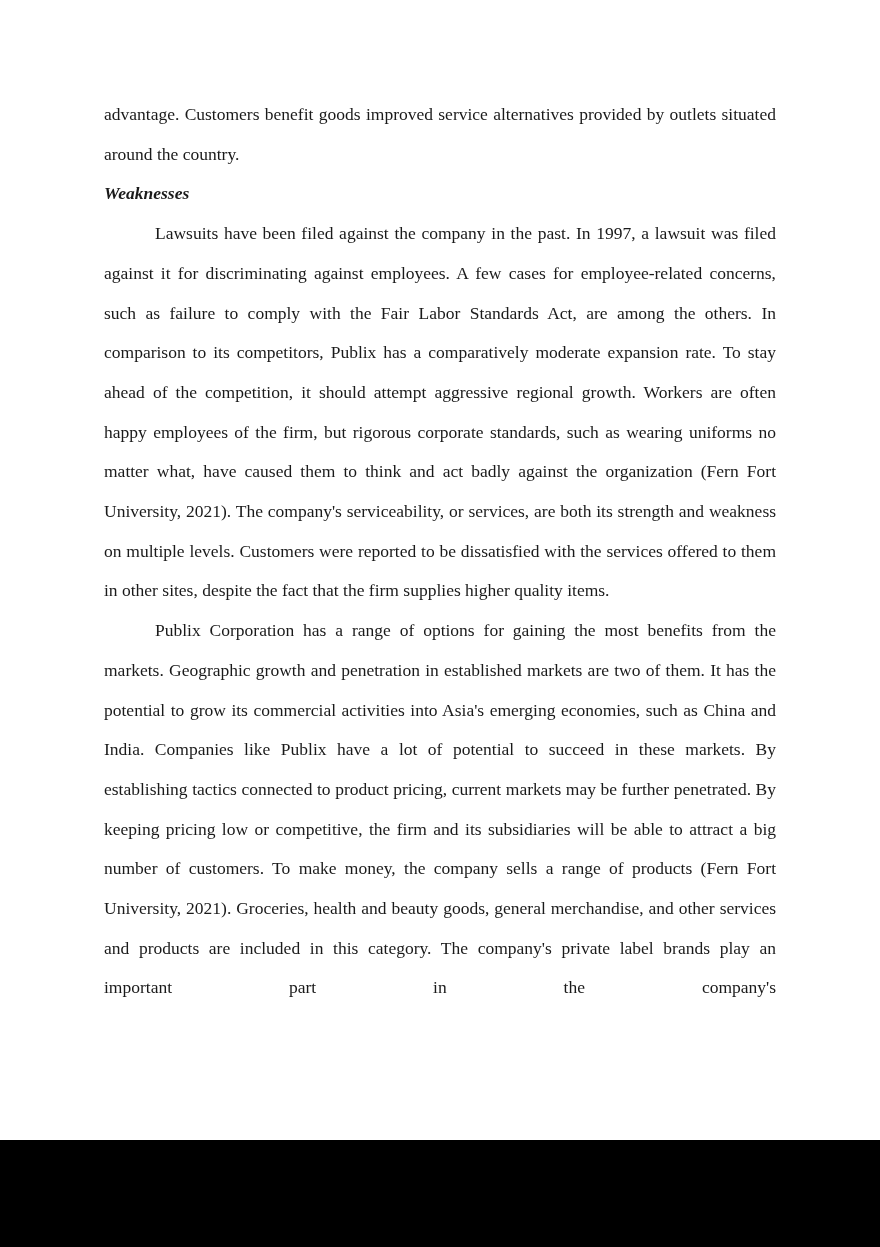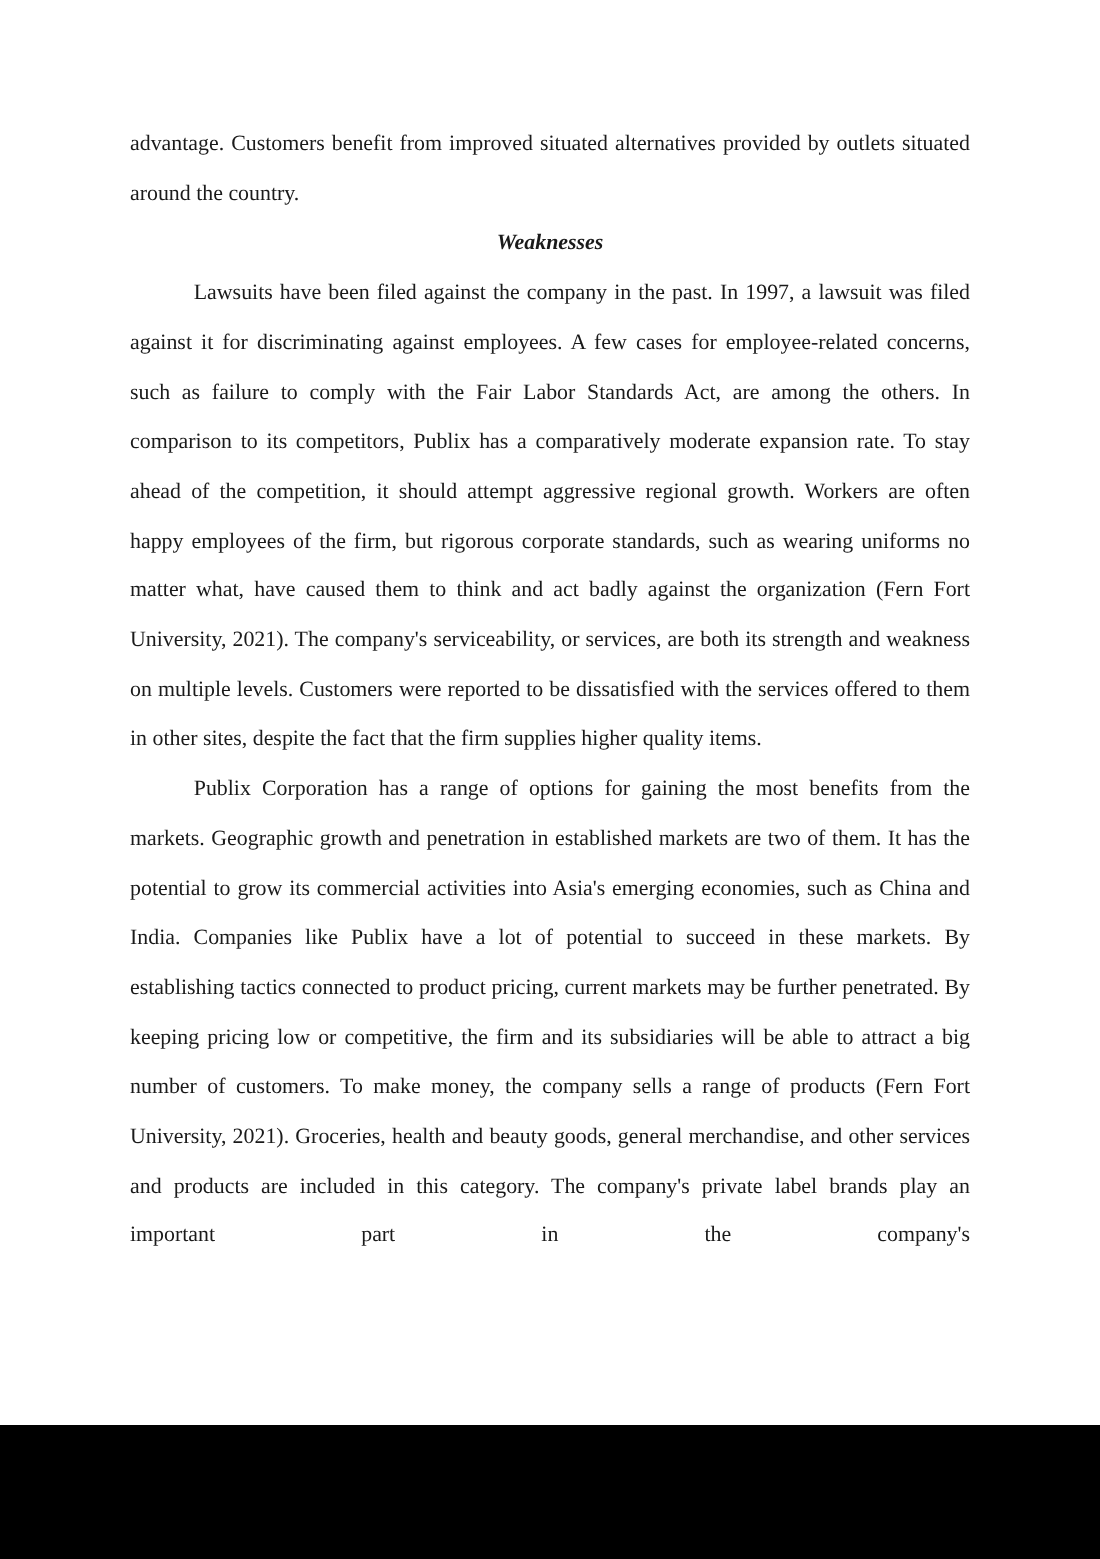--- a/index.html
+++ b/index.html
@@ -34,36 +34,36 @@
   .para.continues {
     
     text-align-last: justify;
   }
   .heading {
     margin: 0;
     font-size: 17.5px;
     font-weight: bold;
     font-style: italic;
     line-height: 39.7px;
-    text-align: center;
+    text-align: left;
   }
   .bottom-bar {
     position: absolute;
     left: 0;
     top: 1140px;
     width: 880px;
     height: 107px;
     background: #000000;
   }
 </style>
 </head>
 <body>
 
 <div class="page-content">
-  <p class="para no-indent">advantage. Customers benefit from improved situated alternatives provided by outlets situated around the country.</p>
+  <p class="para no-indent">advantage. Customers benefit goods improved service alternatives provided by outlets situated around the country.</p>
 
   <h3 class="heading">Weaknesses</h3>
 
   <p class="para">Lawsuits have been filed against the company in the past. In 1997, a lawsuit was filed against it for discriminating against employees. A few cases for employee-related concerns, such as failure to comply with the Fair Labor Standards Act, are among the others. In comparison to its competitors, Publix has a comparatively moderate expansion rate. To stay ahead of the competition, it should attempt aggressive regional growth. Workers are often happy employees of the firm, but rigorous corporate standards, such as wearing uniforms no matter what, have caused them to think and act badly against the organization (Fern Fort University, 2021). The company's serviceability, or services, are both its strength and weakness on multiple levels. Customers were reported to be dissatisfied with the services offered to them in other sites, despite the fact that the firm supplies higher quality items.</p>
 
 
   <p class="para continues">Publix Corporation has a range of options for gaining the most benefits from the markets. Geographic growth and penetration in established markets are two of them. It has the potential to grow its commercial activities into Asia's emerging economies, such as China and India. Companies like Publix have a lot of potential to succeed in these markets. By establishing tactics connected to product pricing, current markets may be further penetrated. By keeping pricing low or competitive, the firm and its subsidiaries will be able to attract a big number of customers. To make money, the company sells a range of products (Fern Fort University, 2021). Groceries, health and beauty goods, general merchandise, and other services and products are included in this category. The company's private label brands play an important part in the company's</p>
 </div>
 
 <div class="bottom-bar"></div>

